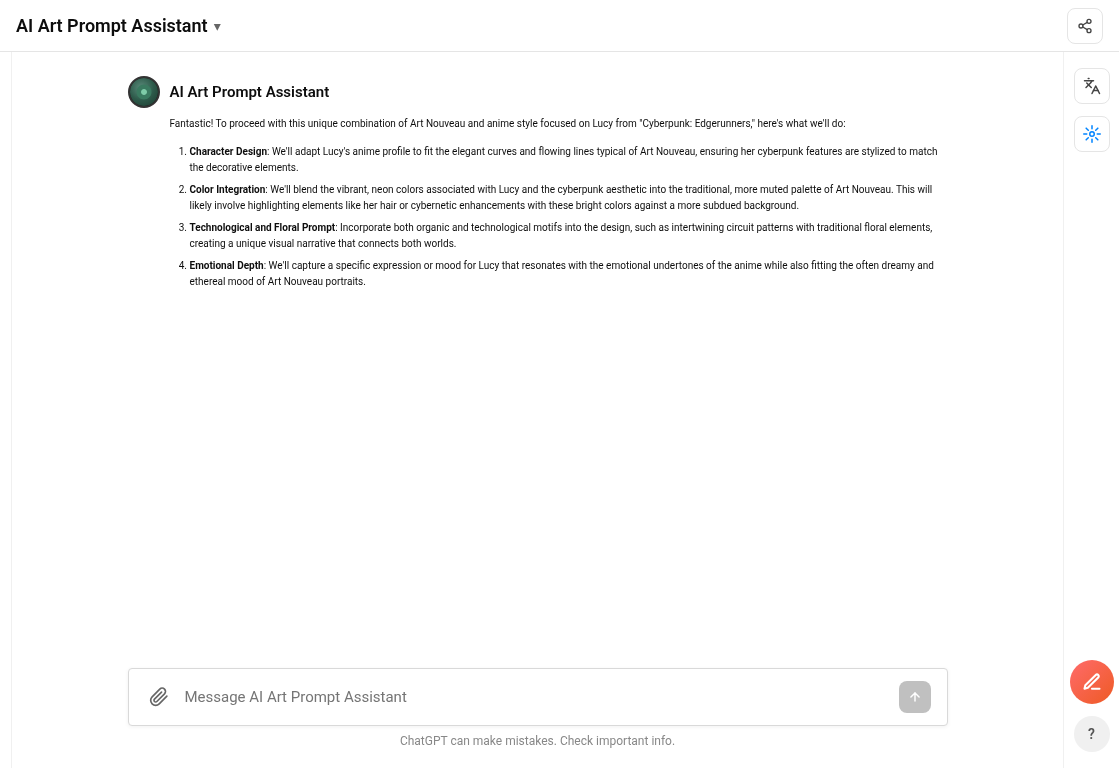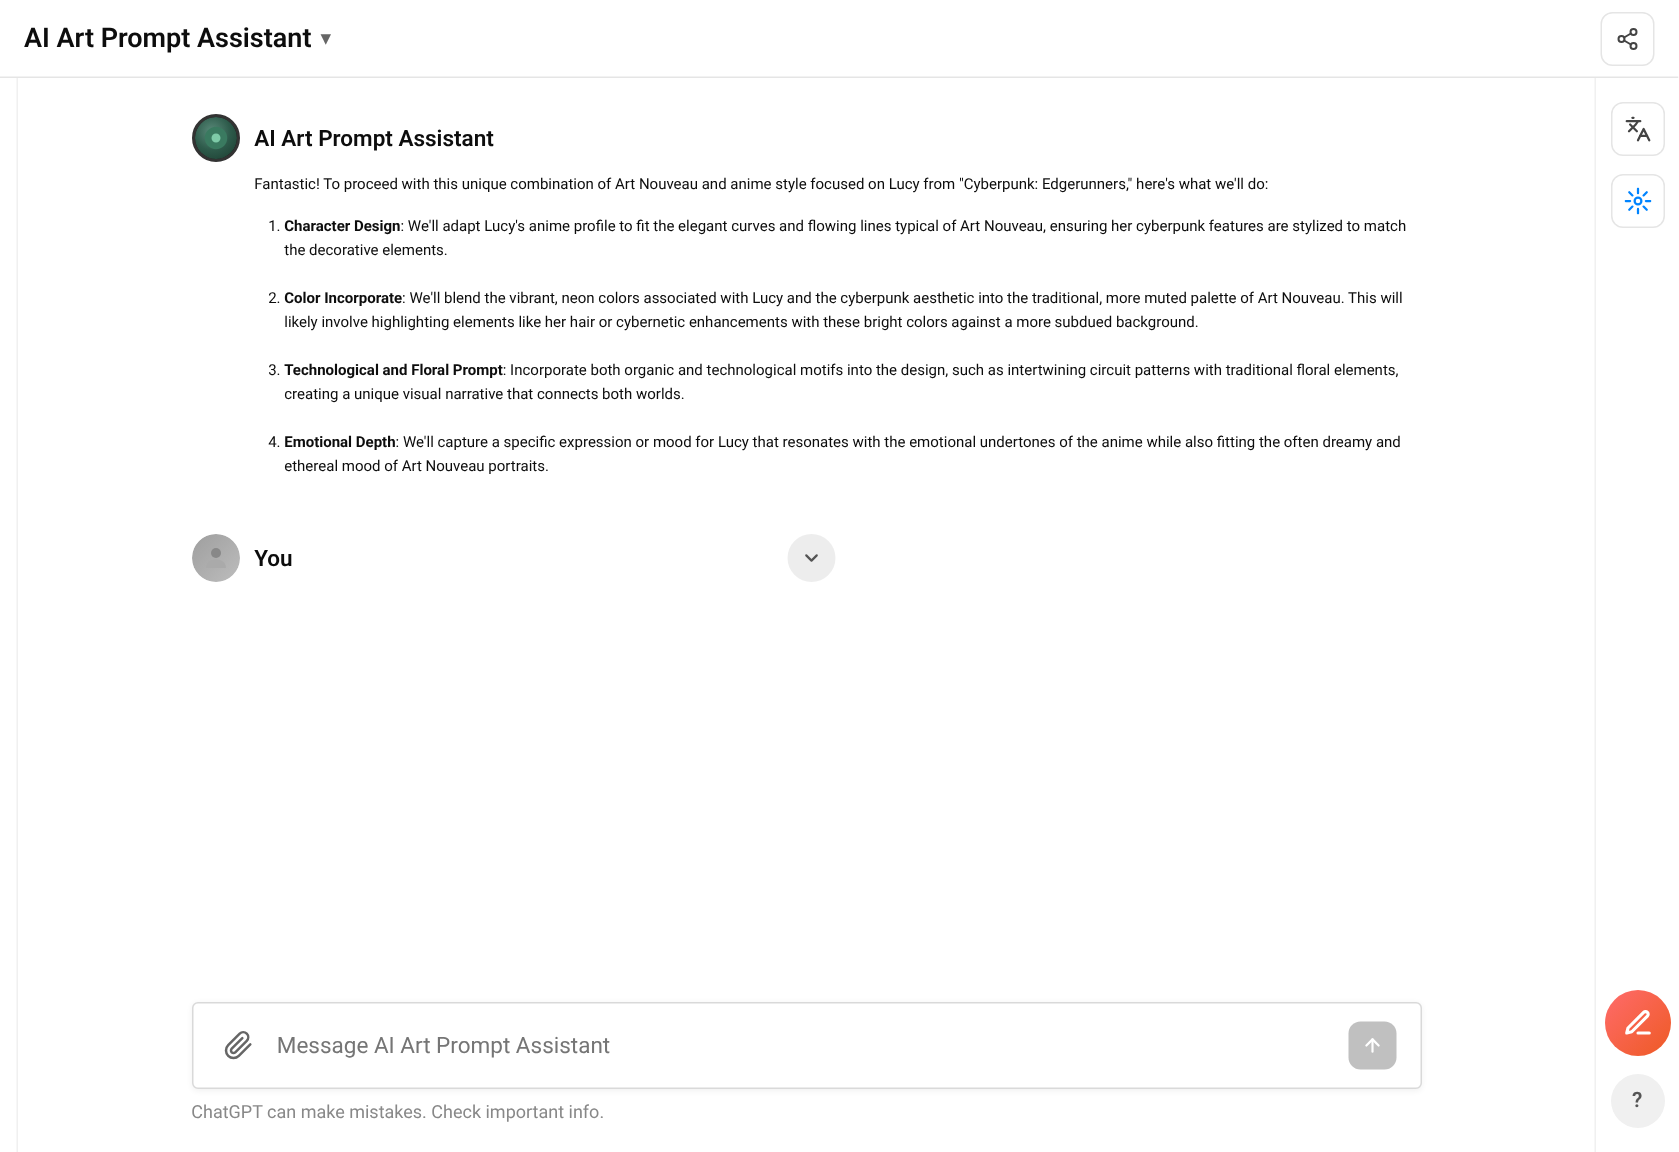--- a/index.html
+++ b/index.html
@@ -169,21 +169,21 @@
     }
 
     .message-body p {
       margin-bottom: 12px;
     }
 
     .message-body ol {
       margin: 12px 0 12px 20px;
       display: flex;
       flex-direction: column;
-      gap: 16px;
+      gap: 6px;
     }
 
     .message-body li {
       line-height: 1.6;
     }
 
     .message-body strong {
       font-weight: 700;
     }
 
@@ -235,21 +235,21 @@
       border: none;
       cursor: pointer;
       display: flex;
       align-items: center;
       justify-content: center;
       color: #ffffff;
       flex-shrink: 0;
     }
 
     .footer-text {
-      text-align: left;
+      text-align: center;
       font-size: 12px;
       color: #888;
       margin-top: 8px;
       max-width: 820px;
       margin-left: auto;
       margin-right: auto;
     }
 
     
     .right-sidebar {
@@ -345,46 +345,28 @@
                 <path d="M8 12c0-2.21 1.79-4 4-4s4 1.79 4 4-1.79 4-4 4-4-1.79-4-4z" fill="#7ecba8"></path>
               </svg>
             </div>
           </div>
           <span class="message-author">AI Art Prompt Assistant</span>
         </div>
         <div class="message-body">
           <p>Fantastic! To proceed with this unique combination of Art Nouveau and anime style focused on Lucy from "Cyberpunk: Edgerunners," here's what we'll do:</p>
           <ol>
             <li><strong>Character Design</strong><span>: We'll adapt Lucy's anime profile to fit the elegant curves and flowing lines typical of Art Nouveau, ensuring her cyberpunk features are stylized to match the decorative elements.</span></li>
-            <li><strong>Color Incorporate</strong><span>: We'll blend the vibrant, neon colors associated with Lucy and the cyberpunk aesthetic into the traditional, more muted palette of Art Nouveau. This will likely involve highlighting elements like her hair or cybernetic enhancements with these bright colors against a more subdued background.</span></li>
+            <li><strong>Color Integration</strong><span>: We'll blend the vibrant, neon colors associated with Lucy and the cyberpunk aesthetic into the traditional, more muted palette of Art Nouveau. This will likely involve highlighting elements like her hair or cybernetic enhancements with these bright colors against a more subdued background.</span></li>
             <li><strong>Technological and Floral Prompt</strong><span>: Incorporate both organic and technological motifs into the design, such as intertwining circuit patterns with traditional floral elements, creating a unique visual narrative that connects both worlds.</span></li>
             <li><strong>Emotional Depth</strong><span>: We'll capture a specific expression or mood for Lucy that resonates with the emotional undertones of the anime while also fitting the often dreamy and ethereal mood of Art Nouveau portraits.</span></li>
           </ol>
         </div>
       </div>
 
       <div class="message you-message-wrapper">
-        <div class="message-header">
-          <div class="avatar user-avatar">
-            <div class="user-avatar-inner">
-              <svg width="20" height="20" viewBox="0 0 24 24" fill="none">
-                <circle cx="12" cy="8" r="4" fill="#888"></circle>
-                <path d="M4 20c0-4 3.58-7 8-7s8 3 8 7" fill="#aaa"></path>
-              </svg>
-            </div>
-          </div>
-          <span class="message-author">You</span>
-          <div style="position: relative; margin-left: 320px; top: 0;">
-            <div style="width:32px;height:32px;border-radius:50%;background:rgba(0,0,0,0.07);display:flex;align-items:center;justify-content:center;cursor:pointer;">
-              <svg width="14" height="14" viewBox="0 0 24 24" fill="none" stroke="#555" stroke-width="2.5" stroke-linecap="round" stroke-linejoin="round">
-                <polyline points="6 9 12 15 18 9"></polyline>
-              </svg>
-            </div>
-          </div>
-        </div>
       </div>
 
     </div>
 
     <div class="input-area">
       <div class="input-container">
         <div class="attach-btn">
           <svg width="20" height="20" viewBox="0 0 24 24" fill="none" stroke="currentColor" stroke-width="2" stroke-linecap="round" stroke-linejoin="round">
             <path d="M21.44 11.05l-9.19 9.19a6 6 0 0 1-8.49-8.49l9.19-9.19a4 4 0 0 1 5.66 5.66l-9.2 9.19a2 2 0 0 1-2.83-2.83l8.49-8.48"></path>
           </svg>

